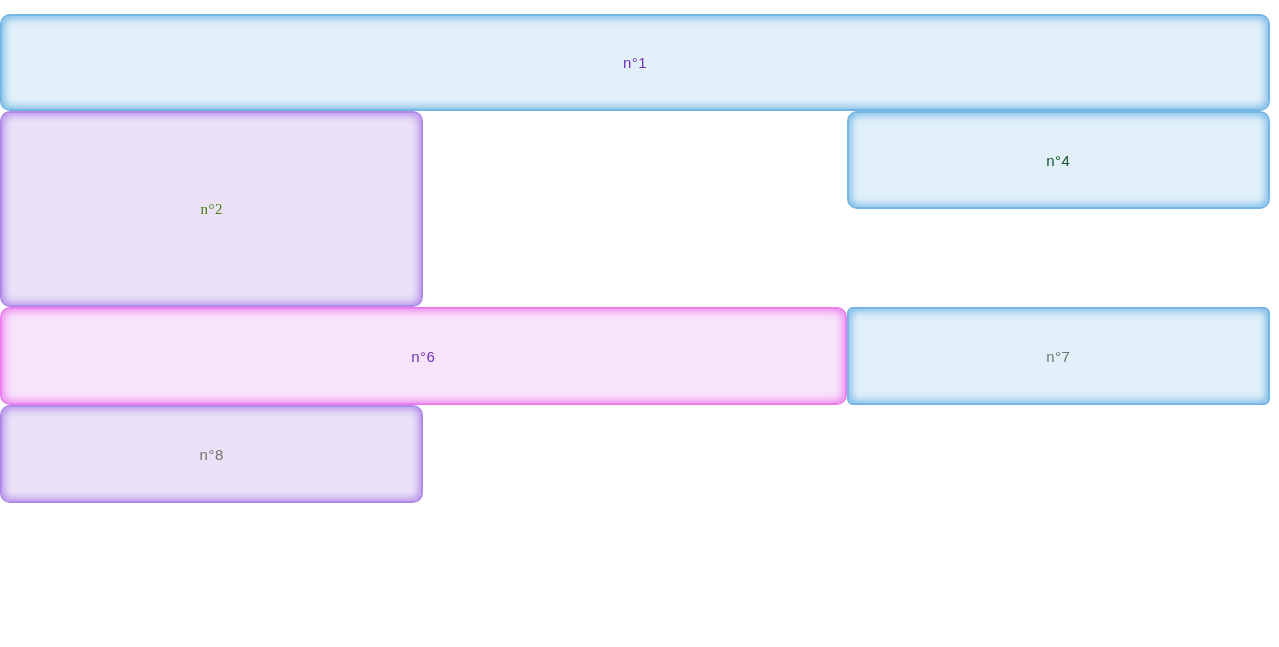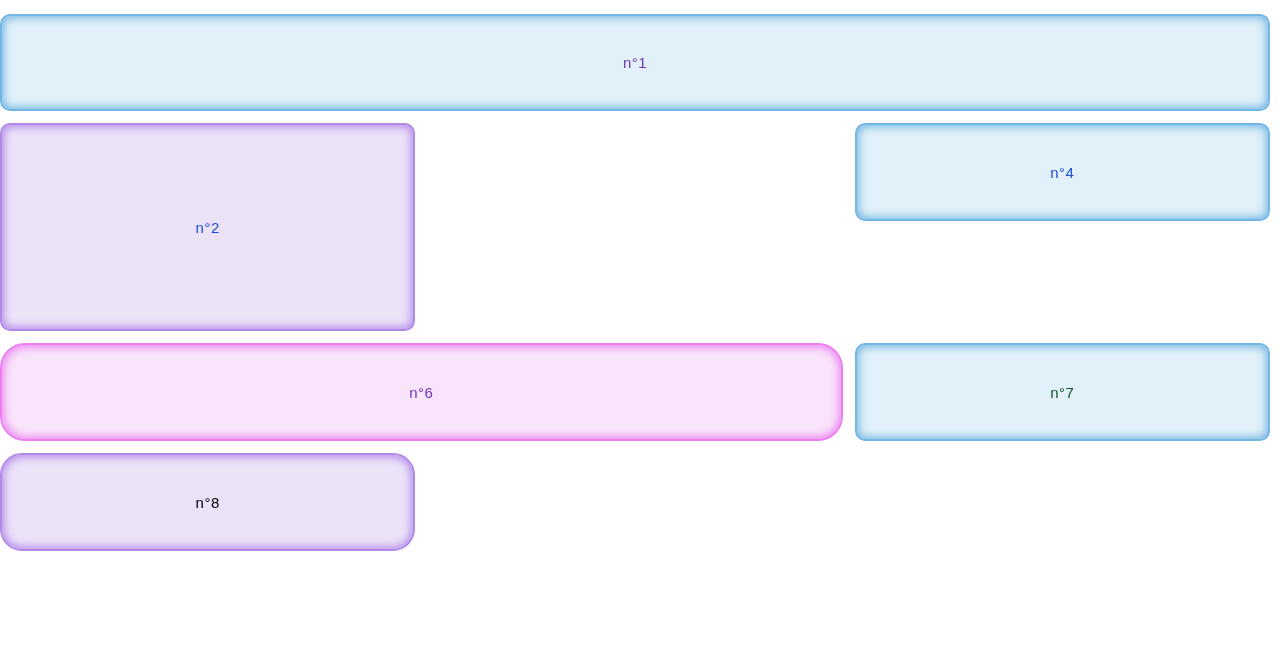--- a/index.html
+++ b/index.html
@@ -8,21 +8,20 @@
     background: #ffffff;
     width: 1279px;
     height: 647px;
     font-family: "Liberation Sans", sans-serif;
   }
   .grid {
     display: grid;
     margin: 14px 9px 0 0;
     grid-template-columns: repeat(3, 1fr);
     grid-template-rows: 97px 98px 98px 98px 98px;
-    gap: 12px;
   }
   .card {
     border-radius: 10px;
     border: 2px solid var(--bc, #ccc);
     background: var(--bg, #eee);
     box-shadow: inset 0 0 8px 2px var(--bc, #ccc);
     display: flex;
     align-items: center;
     justify-content: center;
     color: #7233b8;
@@ -36,18 +35,18 @@
   .a5 { grid-column: 2 / 4; grid-row: 3; }
   .a6 { grid-column: 1 / 3; grid-row: 4; }
   .a7 { grid-column: 3;     grid-row: 4; }
   .a8 { grid-column: 1;     grid-row: 5; }
 </style>
 </head>
 <body style="background: rgb(255, 255, 255);">
 
 <div class="grid">
   <div class="card a1" style="--bc: #74b6e4; --bg: #e1f0f9; color: rgb(114, 51, 184);">n°1</div>
-  <div class="card a2" style="--bc: #b189e9; --bg: #ebe2f8; color: #1d4ed8;">n°2</div>
-  <div class="card a4" style="--bc: #74b6e4; --bg: #e1f0f9; color: #1d4ed8;">n°4</div>
-  <div class="card a6" style="--bc: #ec7ff0; --bg: #f8e4fb; color: rgb(114, 51, 184); border-radius: 25px;">n°6</div>
-  <div class="card a7" style="--bc: #74b6e4; --bg: #e1f0f9; color: #14532d;">n°7</div>
-  <div class="card a8" style="--bc: #b189e9; --bg: #ebe2f8; color: #000000; border-radius: 22px;">n°8</div>
+  <div class="card a2" style="--bc: #b189e9; --bg: #ebe2f8; color: #4d7c0f; font-family: Liberation Serif, serif;">n°2</div>
+  <div class="card a4" style="--bc: #74b6e4; --bg: #e1f0f9; color: #14532d;">n°4</div>
+  <div class="card a6" style="--bc: #ec7ff0; --bg: #f8e4fb; color: rgb(114, 51, 184);">n°6</div>
+  <div class="card a7" style="--bc: #74b6e4; --bg: #e1f0f9; color: #737373; border-radius: 6px;">n°7</div>
+  <div class="card a8" style="--bc: #b189e9; --bg: #ebe2f8; color: #737373;">n°8</div>
 </div>
 
 </body></html>

